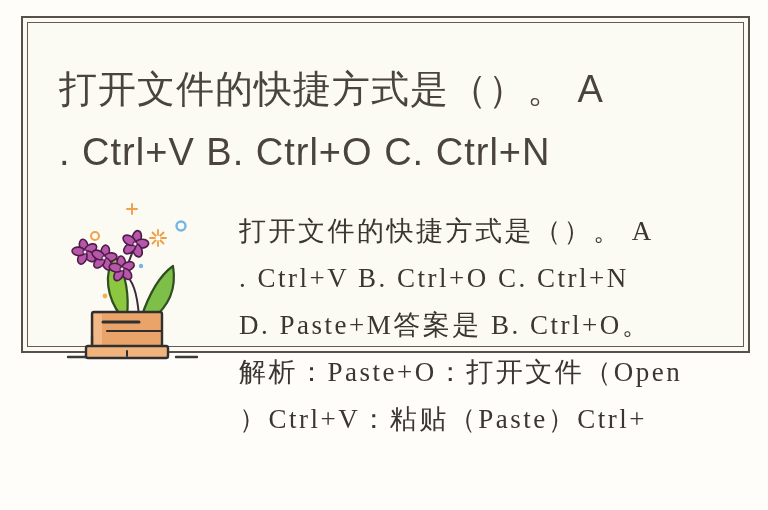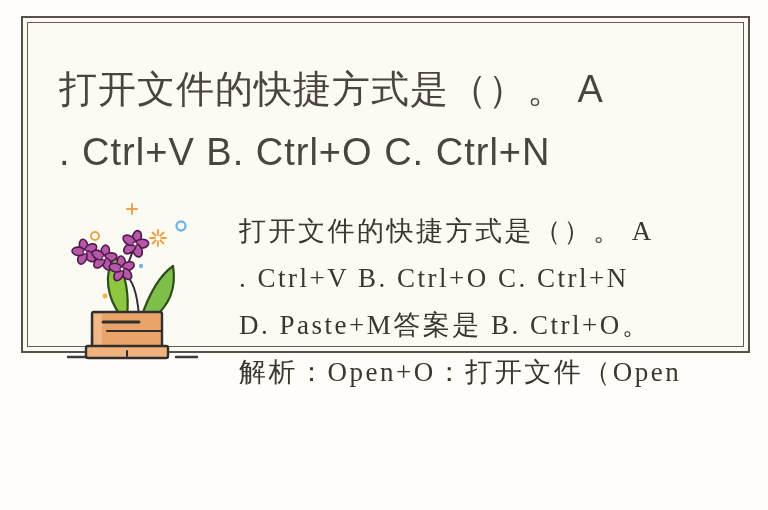--- a/index.html
+++ b/index.html
@@ -134,16 +134,17 @@
       <use href="#blossom" transform="translate(24,58) rotate(-12)"></use>
       <use href="#blossom" transform="translate(43,64) rotate(10)"></use>
       <use href="#blossom" transform="translate(61,75) rotate(-6)"></use>
       <use href="#blossom" transform="translate(74,50) rotate(15) scale(1.05)"></use>
     </svg>
 
     <div class="answer-text">
       <div class="a-line">打开文件的快捷方式是（）。 A</div>
       <div class="a-line">. Ctrl+V B. Ctrl+O C. Ctrl+N</div>
       <div class="a-line">D. Paste+M答案是 B. Ctrl+O。</div>
-      <div class="a-line">解析：Open+O：打开文件（Open</div>
+      <div class="a-line">解析：Paste+O：打开文件（Open</div>
+      <div class="a-line">）Ctrl+V：粘贴（Paste）Ctrl+</div>
     </div>
   </div>
 </div>
 
 </body></html>

